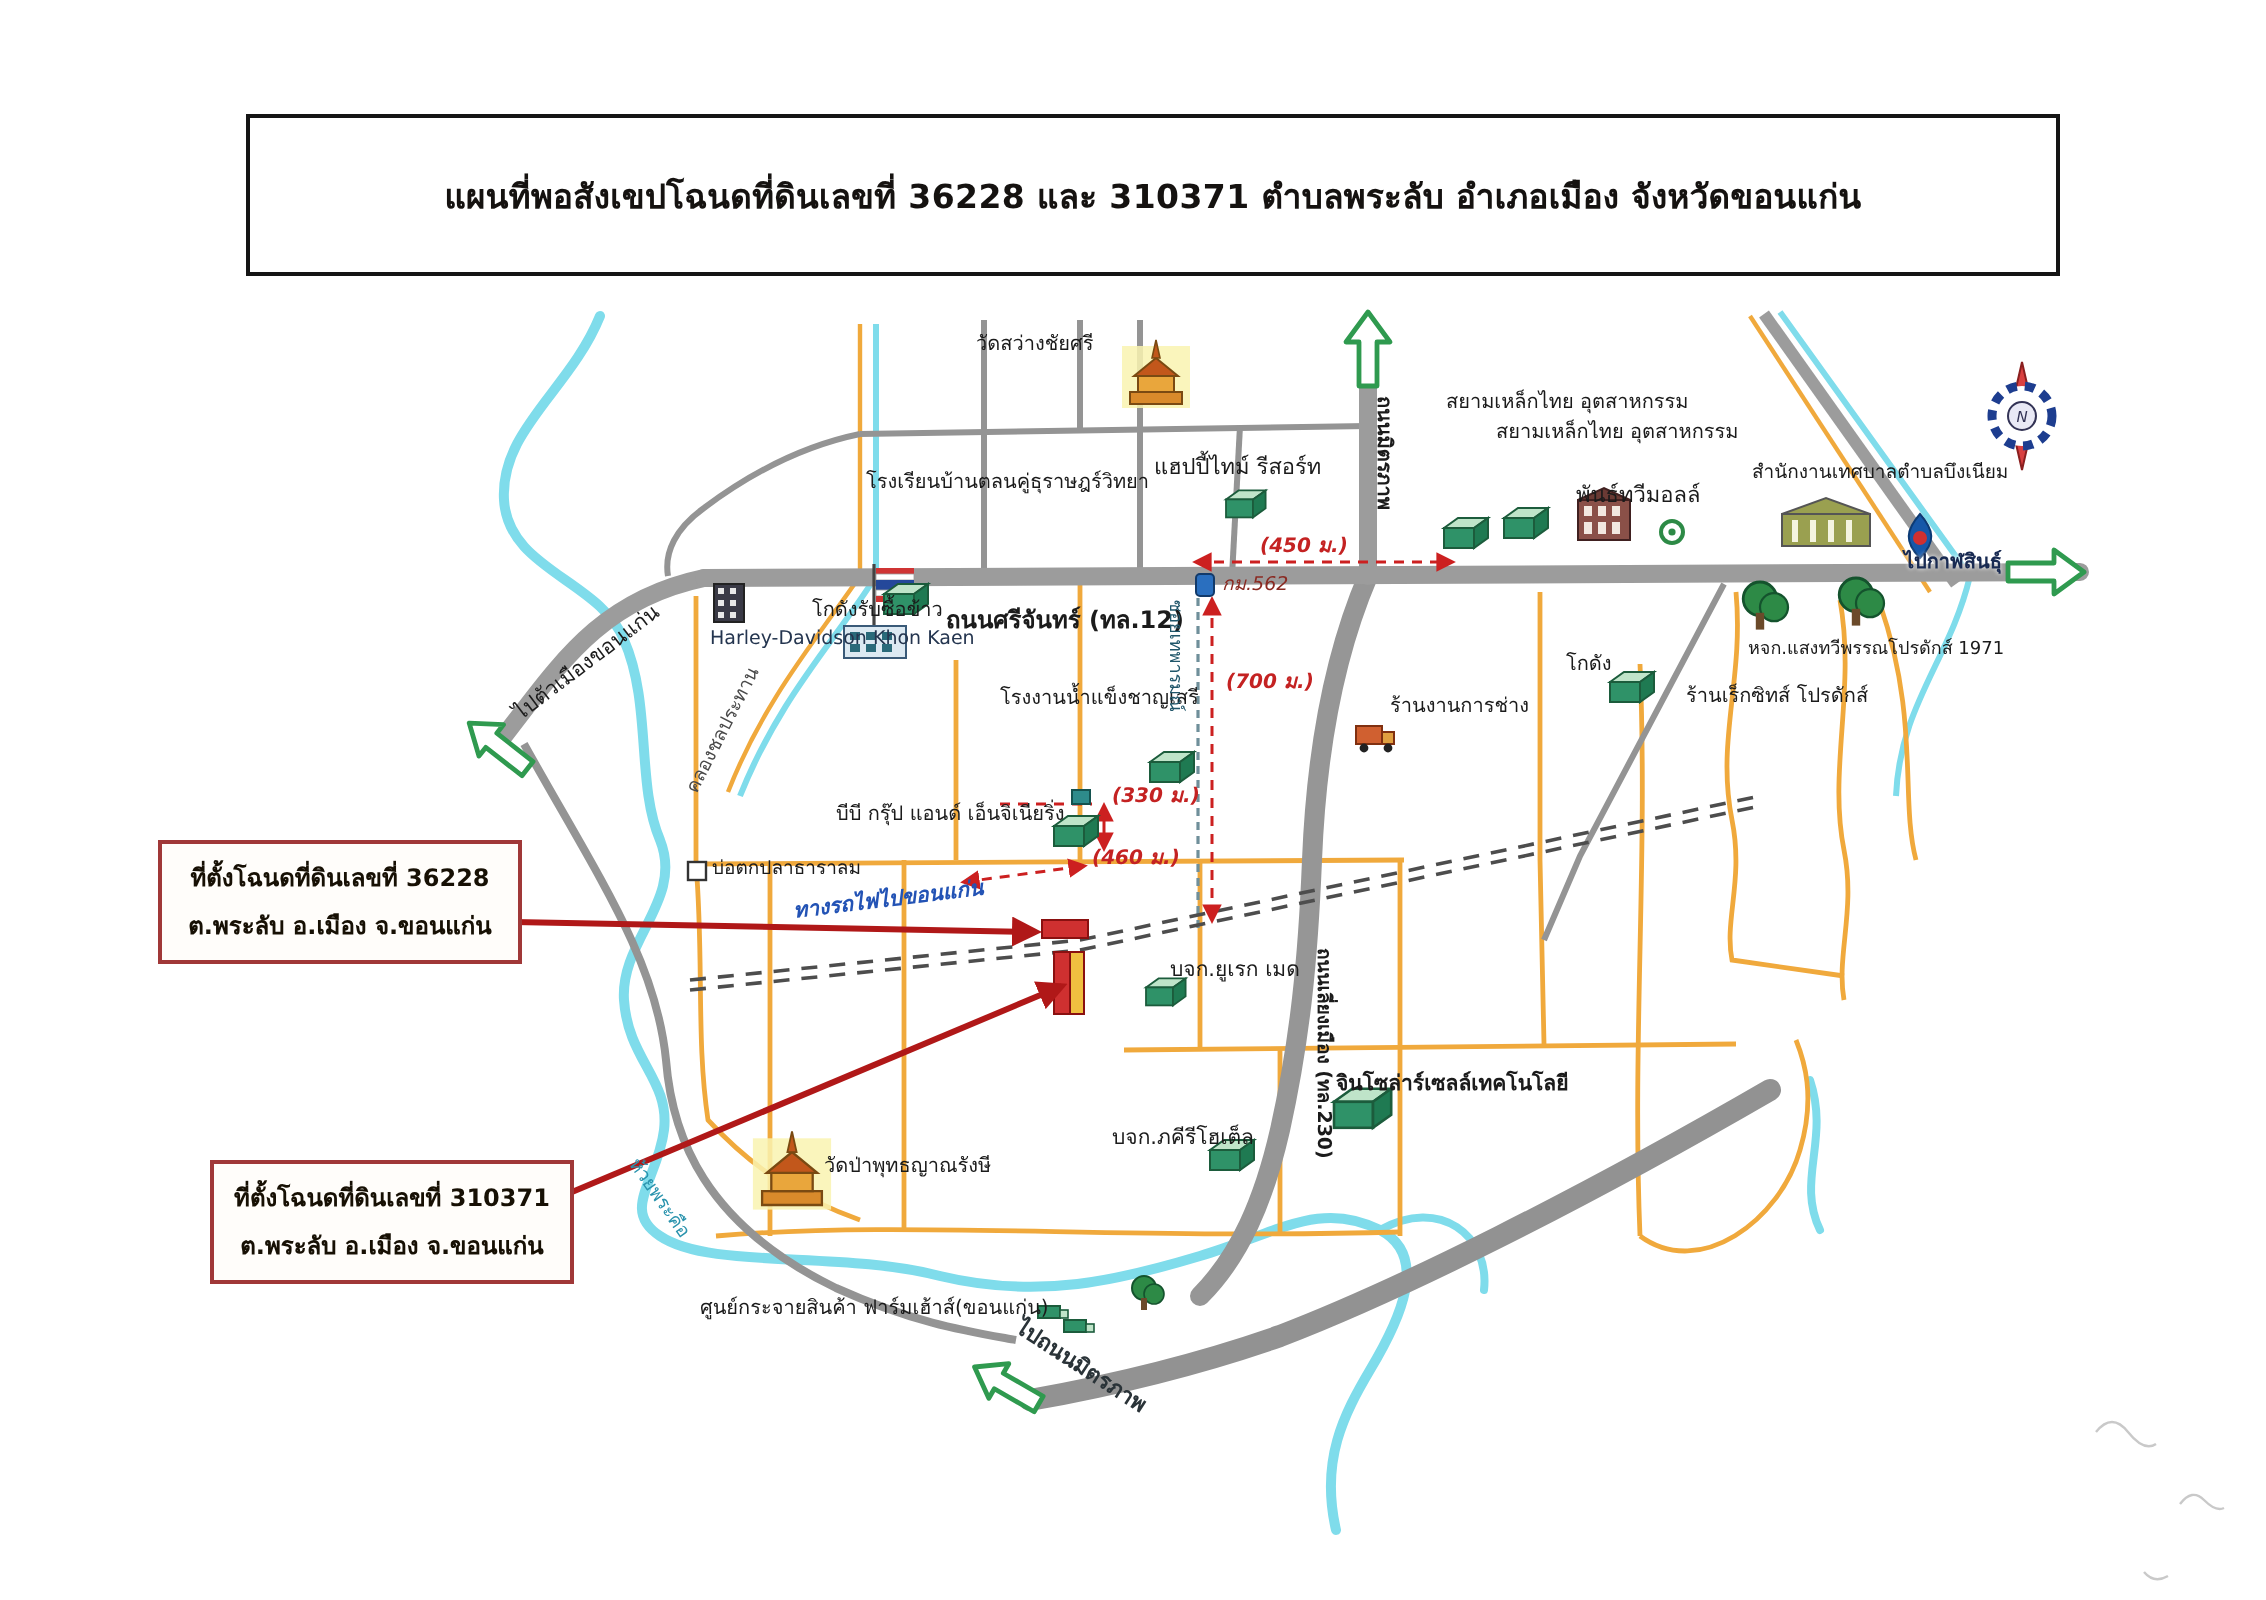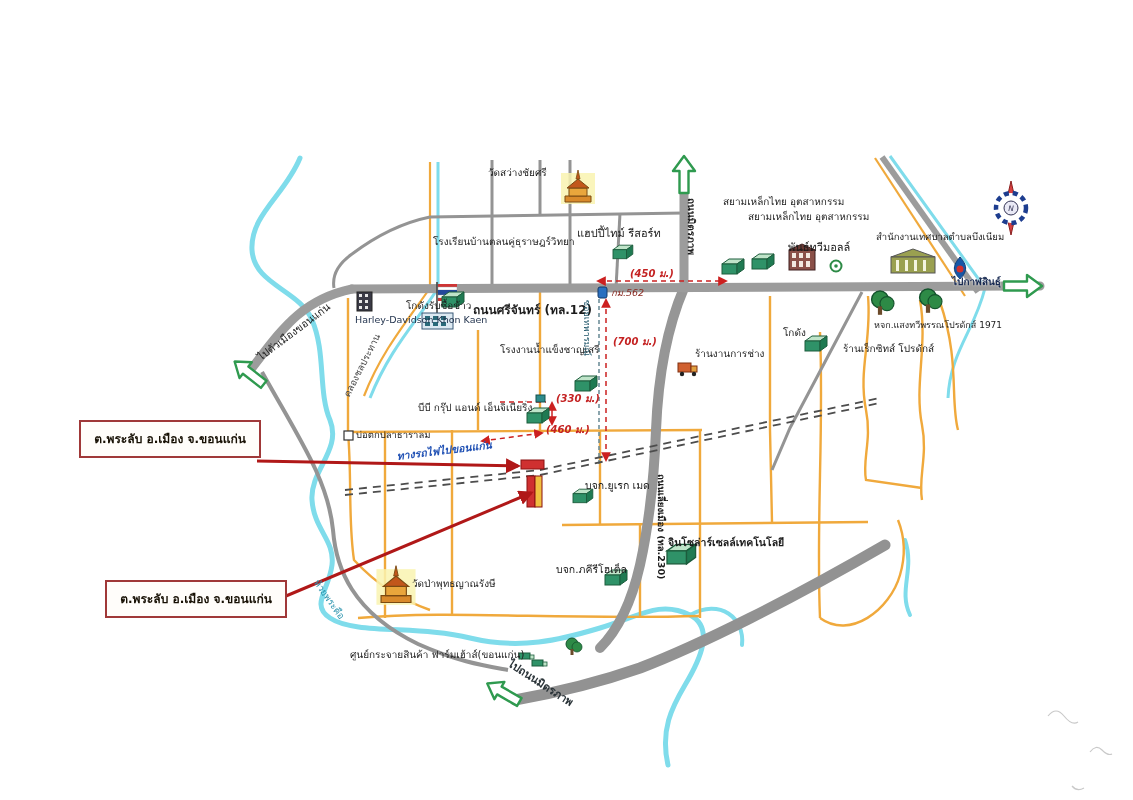--- a/index.html
+++ b/index.html
@@ -287,25 +287,30 @@
       <g transform="translate(1011,208)">
         <path d="M0,-27 L5.5,-3 L-5.5,-3 Z" fill="#d94040" stroke="#8a1f1f" stroke-width="1"></path>
         <path d="M0,27 L5.5,3 L-5.5,3 Z" fill="#d94040" stroke="#8a1f1f" stroke-width="1"></path>
         <circle r="15" fill="#ffffff" stroke="#1d3d8f" stroke-width="4.5" stroke-dasharray="5 4"></circle>
         <circle r="7" fill="#e9e9f5" stroke="#333355" stroke-width="1"></circle>
         <text x="0" y="3" text-anchor="middle" font-size="7.5" font-style="italic" fill="#333355">N</text>
       </g>
     </g>
   </svg>
 
+  <div class="title-box">
+    <span>แผนที่พอสังเขปโฉนดที่ดินเลขที่ 36228 และ 310371 ตำบลพระลับ อำเภอเมือง จังหวัดขอนแก่น</span>
+  </div>
 
   <div class="callout" style="left:79px;top:420px;width:162px;">
+    <div>ที่ตั้งโฉนดที่ดินเลขที่ 36228</div>
     <div>ต.พระลับ อ.เมือง จ.ขอนแก่น</div>
   </div>
   <div class="callout" style="left:105px;top:580px;width:162px;">
+    <div>ที่ตั้งโฉนดที่ดินเลขที่ 310371</div>
     <div>ต.พระลับ อ.เมือง จ.ขอนแก่น</div>
   </div>
 
   <div class="lbl" style="left:488px;top:167px;">วัดสว่างชัยศรี</div>
   <div class="lbl" style="left:433px;top:236px;">โรงเรียนบ้านตลนคู่ธุราษฎร์วิทยา</div>
   <div class="lbl" style="left:577px;top:228px;font-size:11px;">แฮปปี้ไทม์ รีสอร์ท</div>
   <div class="lbl" style="left:723px;top:196px;">สยามเหล็กไทย อุตสาหกรรม</div>
   <div class="lbl" style="left:748px;top:211px;">สยามเหล็กไทย อุตสาหกรรม</div>
   <div class="lbl" style="left:788px;top:242px;font-size:11px;">พันธ์ทวีมอลล์</div>
   <div class="lbl" style="left:876px;top:232px;font-size:9.5px;">สำนักงานเทศบาลตำบลบึงเนียม</div>

